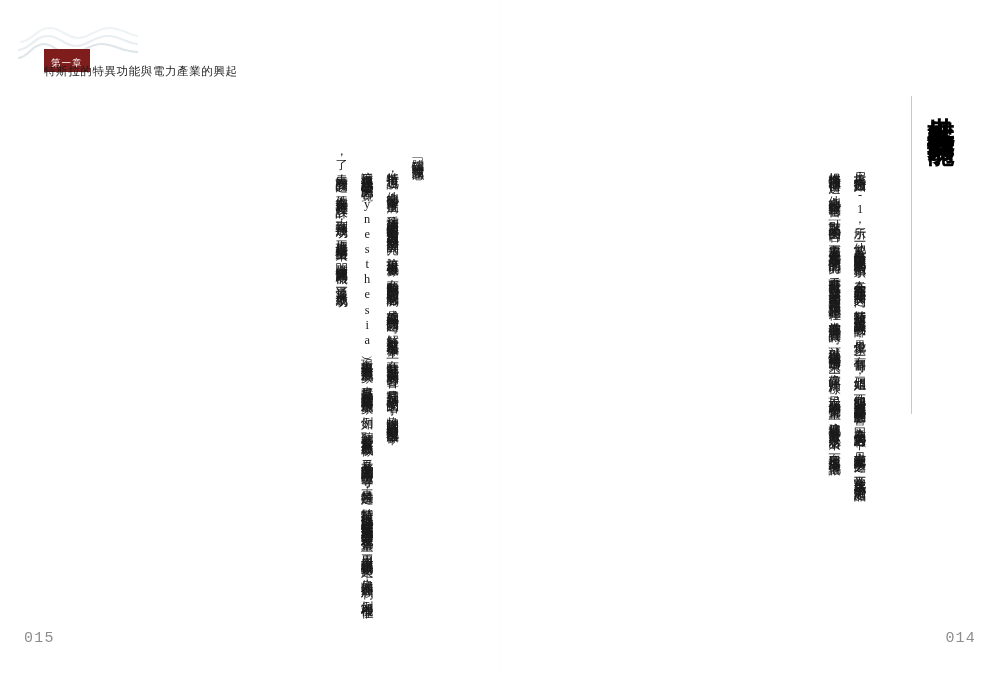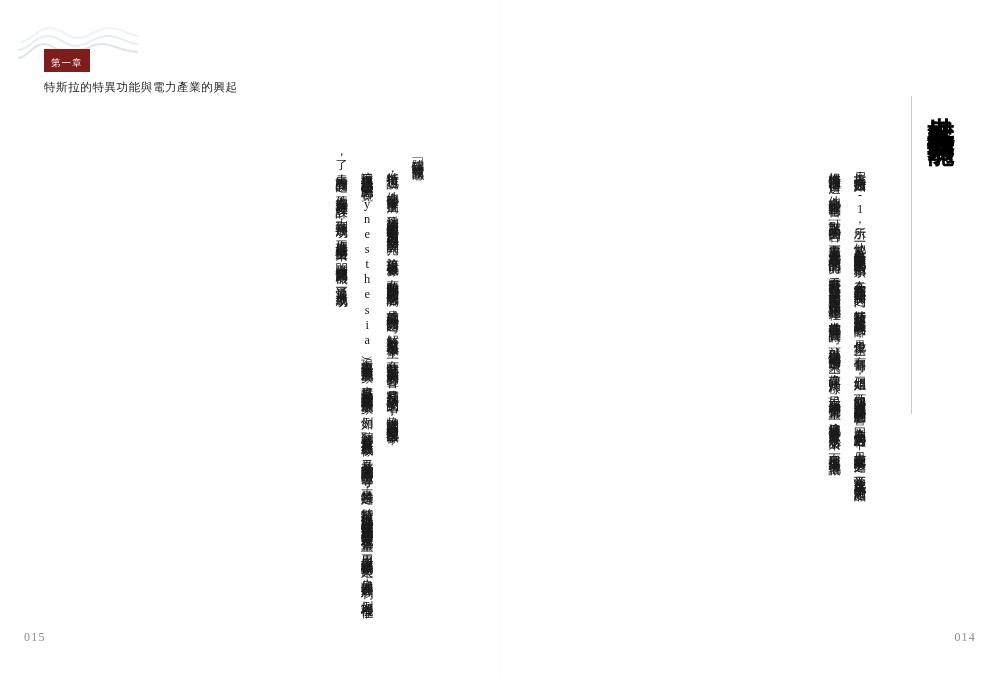--- a/index.html
+++ b/index.html
@@ -58,30 +58,29 @@
     font-family: "Liberation Serif", serif;
   }
   .chapter-title {
     position: absolute;
     left: 44px;
     top: 64px;
     font-size: 11.5px;
     color: #1d1d1d;
     letter-spacing: 0.6px;
     white-space: nowrap;
-    margin-top: 16px;
   }
 
   
   .folio {
     position: absolute;
-    font-size: 12px;
+    font-size: 15px;
     color: #8d8d8d;
     letter-spacing: 1.2px;
-    font-family: Liberation Serif, serif;
+    font-family: Liberation Mono, monospace;
   }
   .folio.left  { left: 24px;  top: 630px; }
   .folio.right { right: 24px; top: 630px; margin-left: 48px; }
 
   
   .vtext {
     writing-mode: vertical-rl;
     text-orientation: upright;
     -webkit-writing-mode: vertical-rl;
     font-family: "Liberation Serif", serif;

